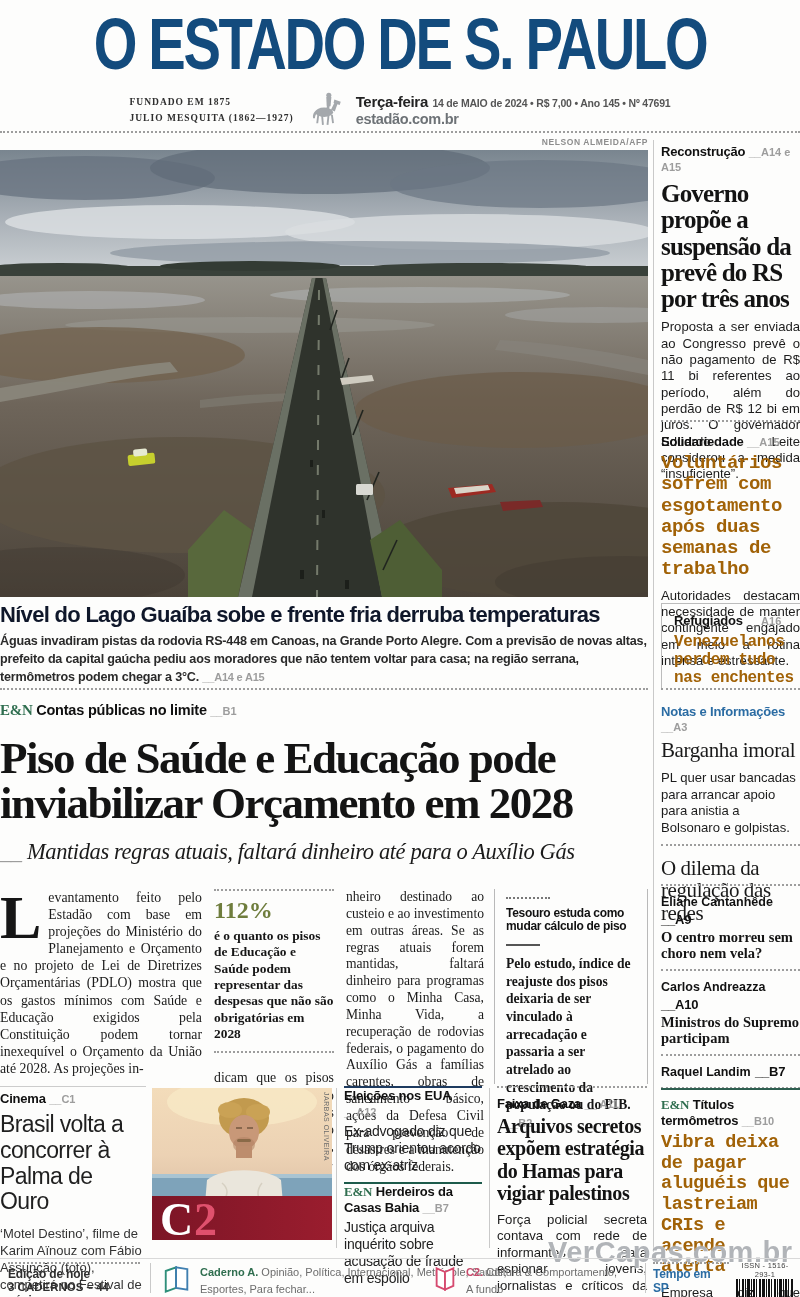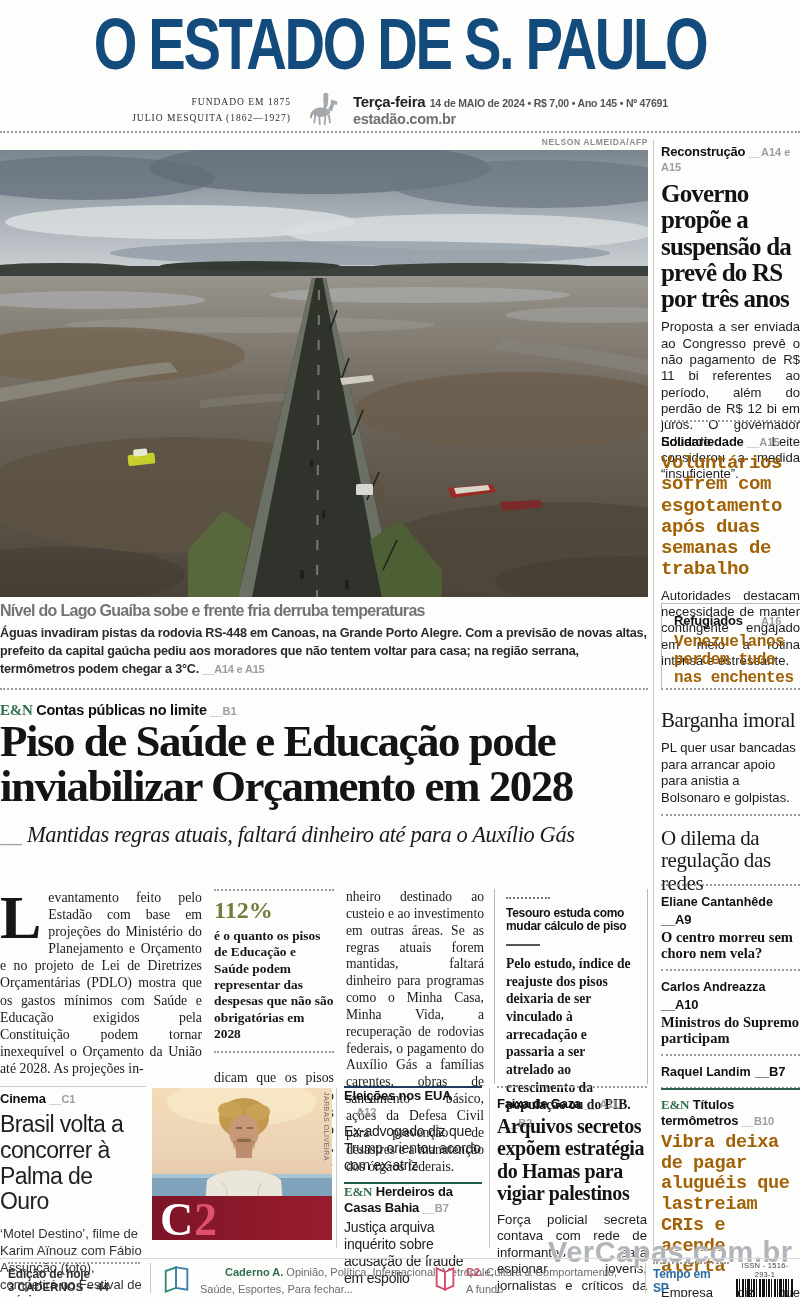--- a/index.html
+++ b/index.html
@@ -5,44 +5,44 @@
   * { margin:0; padding:0; box-sizing:border-box; }
   html,body { background:#e9e9e9; }
   .page { position:relative; width:800px; height:1297px; background:#fdfdfc; margin:0 auto; overflow:hidden;
           font-family:"Liberation Sans", sans-serif; }
   .abs { position:absolute; }
 
   
   .logo { font-family:"Liberation Sans", sans-serif; font-weight:bold; font-size:72px; line-height:1;
           color:#134b7d; letter-spacing:-3px; white-space:nowrap; transform:scaleX(.78); transform-origin:center top; }
   .mast-sub { display:flex; justify-content:center; align-items:center; gap:14px; margin-top:8px; }
-  .founders { text-align:right; font-family:"Liberation Serif", serif; font-weight:normal; font-size:9.5px;
+  .founders { text-align:left; font-family:"Liberation Serif", serif; font-weight:bold; font-size:9.5px;
               letter-spacing:1px; color:#2e2e2e; line-height:1.7; }
   .dateblock { text-align:left; color:#3c3c3c; }
   .dateblock .day { font-weight:bold; font-size:15px; color:#222; letter-spacing:-0.3px; }
   .dateblock .rest { font-weight:bold; font-size:10.5px; color:#555; letter-spacing:-0.2px; }
   .dateblock .site { font-weight:bold; font-size:14.5px; color:#6d7276; letter-spacing:-0.3px; }
 
   .dotted { border-top:2px dotted #9d9d9d; height:0; }
 
   
   .kicker { font-weight:bold; font-size:13px; letter-spacing:-0.2px; color:#101010; }
   .kicker .pg { color:#9d9d9d; font-size:11px; font-weight:bold; letter-spacing:0; }
   .brand { font-family:"Liberation Serif", serif; font-weight:bold; color:#2f6e4f; }
 
   .photo-credit { font-size:8.5px; font-weight:bold; color:#8d8d8d; letter-spacing:.6px; text-align:right; }
 
   
-  .cap-h { font-weight:bold; font-size:16px; letter-spacing:-0.7px; color:#737373; }
+  .cap-h { font-weight:bold; font-size:22px; letter-spacing:-0.7px; color:#0f172a; }
   .cap-b { margin-top:5px; font-weight:bold; font-size:12.6px; line-height:1.42; letter-spacing:-0.2px; color:#2a2a2a; }
   .cap-b .pg { color:#9d9d9d; font-size:11px; }
 
   
   .main-h { font-family:"Liberation Serif", serif; font-weight:bold; font-size:45px; line-height:.99;
-            letter-spacing:-1.5px; color:#141414; margin-top:0; }
+            letter-spacing:-1.5px; color:#141414; margin-top:17px; }
   .deck { font-family:"Liberation Serif", serif; font-style:italic; font-size:22.5px; color:#1b1b1b;
           letter-spacing:-0.4px; margin-top:14px; }
   .deck .pg { color:#9d9d9d; font-style:normal; }
   .body-serif { font-family:"Liberation Serif", serif; font-size:13.5px; line-height:1.24; color:#1b1b1b;
                 text-align:justify; }
   .dropcap { float:left; font-family:"Liberation Serif", serif; font-weight:bold; font-size:62px; line-height:.8;
              padding:4px 7px 0 0; color:#161616; }
   .stat-val { font-family:"Liberation Serif", serif; font-weight:bold; font-size:24px; color:#6f7d3d; }
   .stat-desc { font-family:"Liberation Serif", serif; font-weight:bold; font-size:13.4px; line-height:1.22;
                color:#161616; margin-top:4px; }
@@ -75,21 +75,21 @@
   .brief .txt { font-size:14px; line-height:1.2; letter-spacing:-0.2px; color:#222; margin-top:4px; }
   .gaza-h { font-family:"Liberation Serif", serif; font-weight:bold; font-size:20px; line-height:1.12;
             letter-spacing:-0.4px; color:#131313; margin-top:4px; }
   .vdiv { border-left:1px solid #c9c9c9; width:0; }
 
   
   .footer-line { border-top:1px solid #d9d9d9; }
   .f-bold { font-weight:bold; font-size:12px; color:#2e2e2e; letter-spacing:-0.2px; }
   .f-small { font-weight:bold; font-size:11.5px; color:#2e2e2e; }
   .f-row { font-size:11px; color:#6d6d6d; line-height:1.5; }
-  .f-row b.green { color:#2f6e4f;margin-left:25px; }
+  .f-row b.green { color:#2f6e4f; }
   .f-row b.pink { color:#c8496b;margin-top:9px; }
   .weather { font-weight:bold; font-size:12px; color:#333; }
   .weather .min { color:#2b6ca3; }
   .weather .max { color:#b3282d; }
   .issn { font-size:7.5px; color:#444; letter-spacing:.3px; }
   .watermark { font-weight:bold; font-size:29px; color:rgba(125,130,136,.6); letter-spacing:.5px;
                text-shadow:0 0 2px #fff, 1px 1px 0 #fff; white-space:nowrap; }
 </style>
 </head>
 <body>
@@ -282,20 +282,24 @@
       <div class="kicker">
         <span>Refugiados</span>
         <span class="pg">__ A16</span>
       </div>
       <div class="rail-hm" style="font-size:16px; margin-top:6px;">Venezuelanos perdem tudo nas enchentes</div>
     </div>
 
     <div class="abs dotted" style="top:688px; left:0; width:139px;"></div>
 
     <div class="abs" style="top:704px; left:0; width:139px;">
+      <div class="kicker" style="color:#2b6ca3;">
+        <span>Notas e Informações</span>
+        <span class="pg">__A3</span>
+      </div>
       <div class="rail-hlight" style="margin-top:5px;">Barganha imoral</div>
       <div class="rail-body" style="margin-top:9px; text-align:left;">PL quer usar bancadas para arrancar apoio para anistia a Bolsonaro e golpistas.</div>
       <div class="dotted" style="margin-top:8px;"></div>
       <div class="rail-hlight" style="margin-top:11px;">O dilema da regulação das redes</div>
     </div>
 
     <div class="abs" style="top:884px; left:0; width:139px; border-top:2px dotted #9d9d9d;">
       <div class="colm">
         <div><span class="name">Eliane Cantanhêde</span>
              <span class="kicker pg">__A9</span></div>

